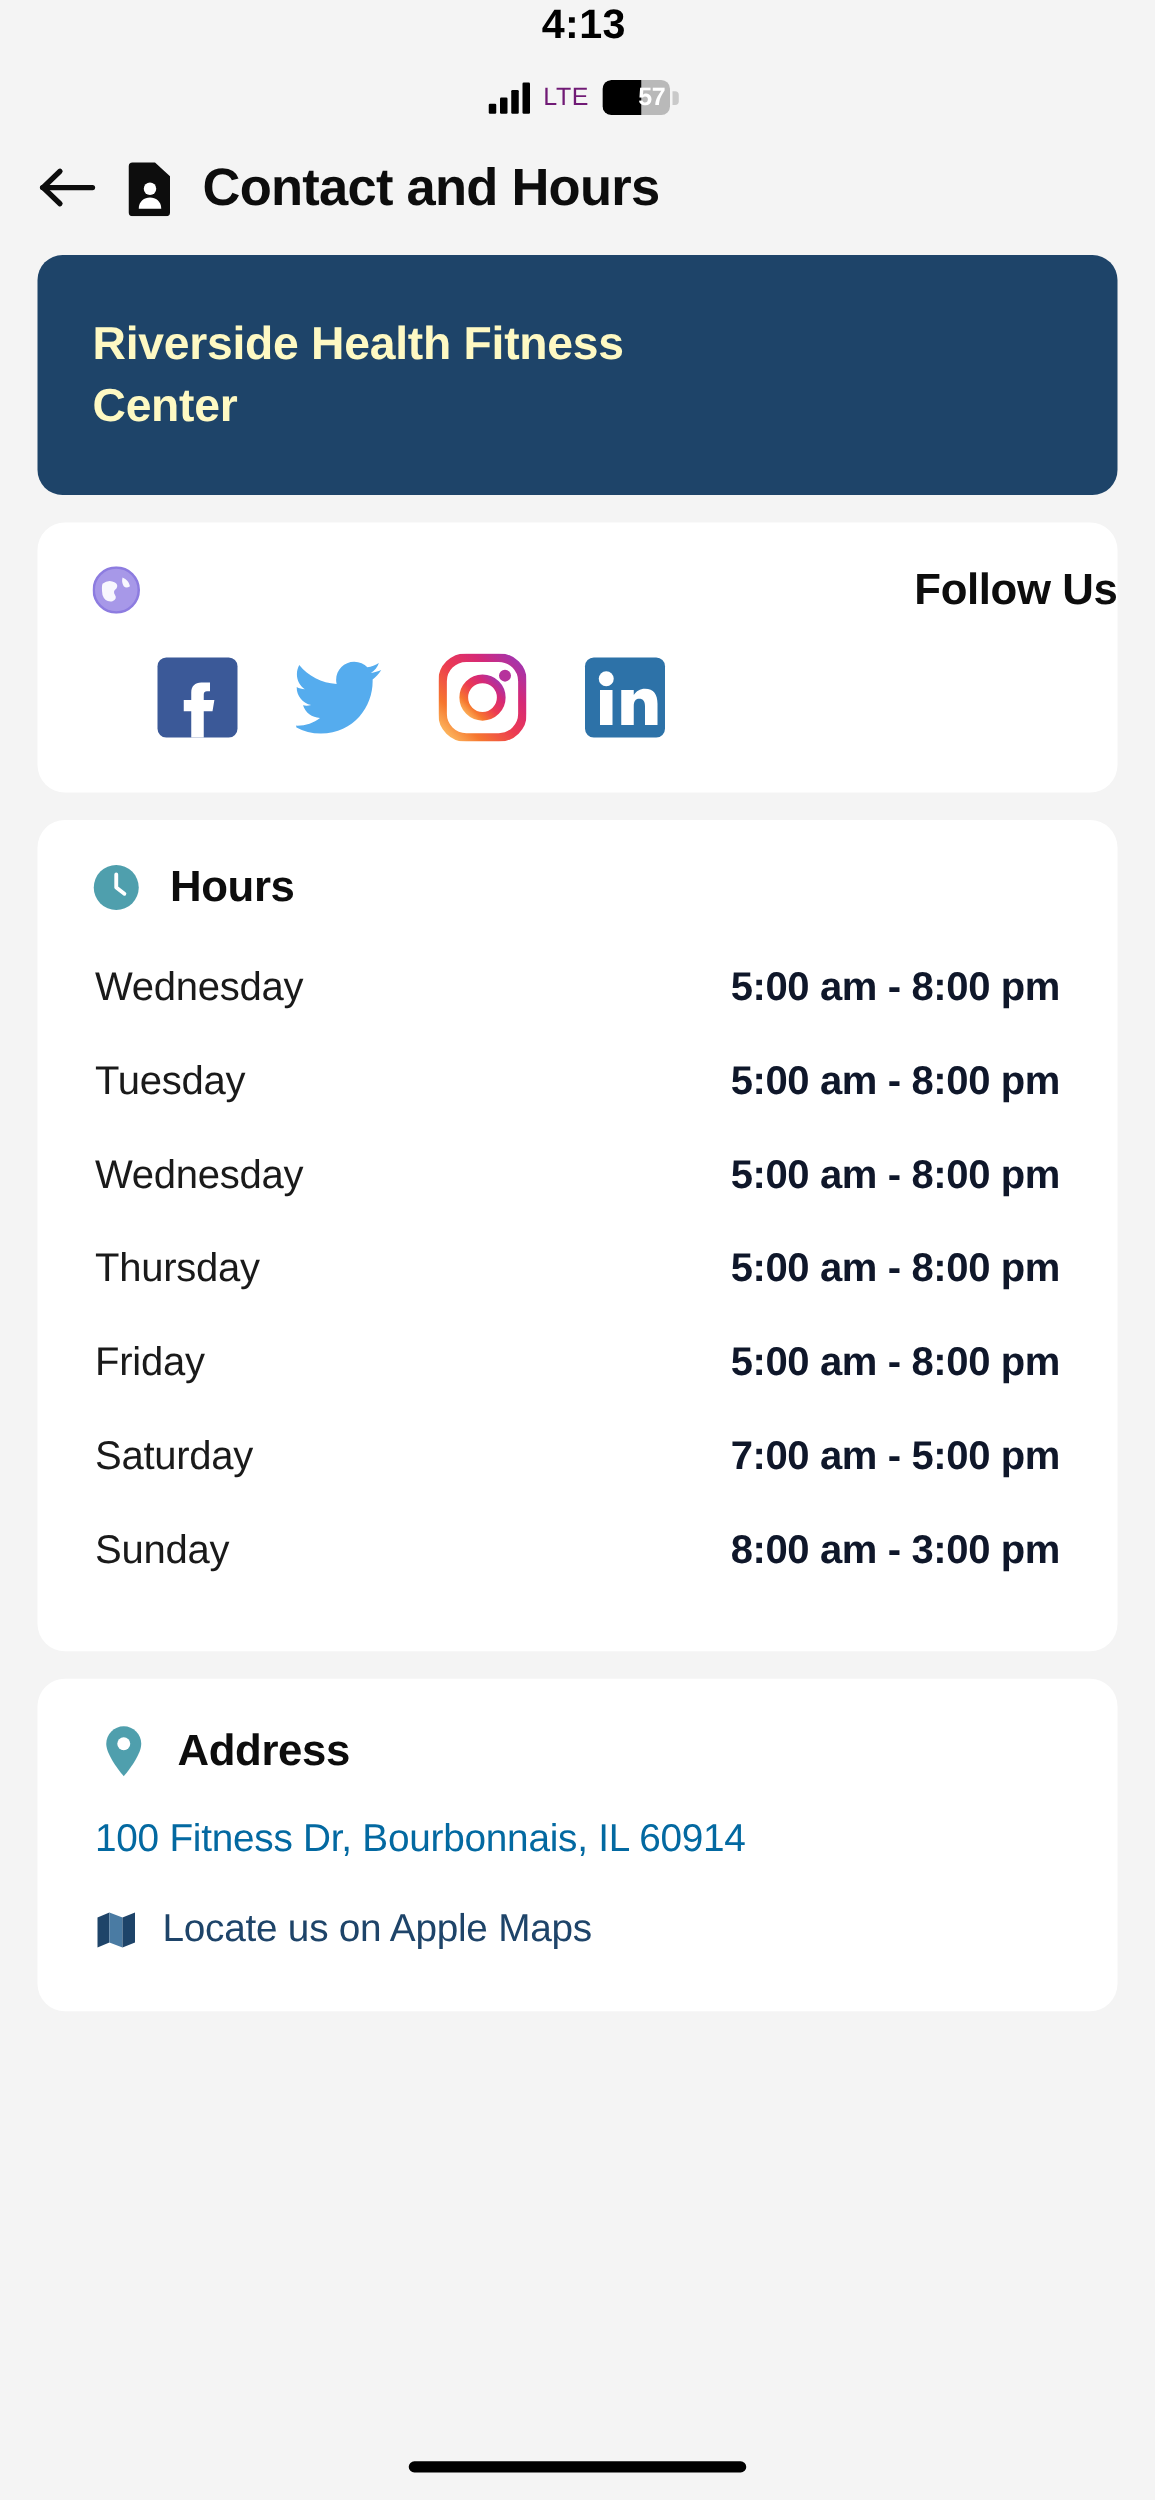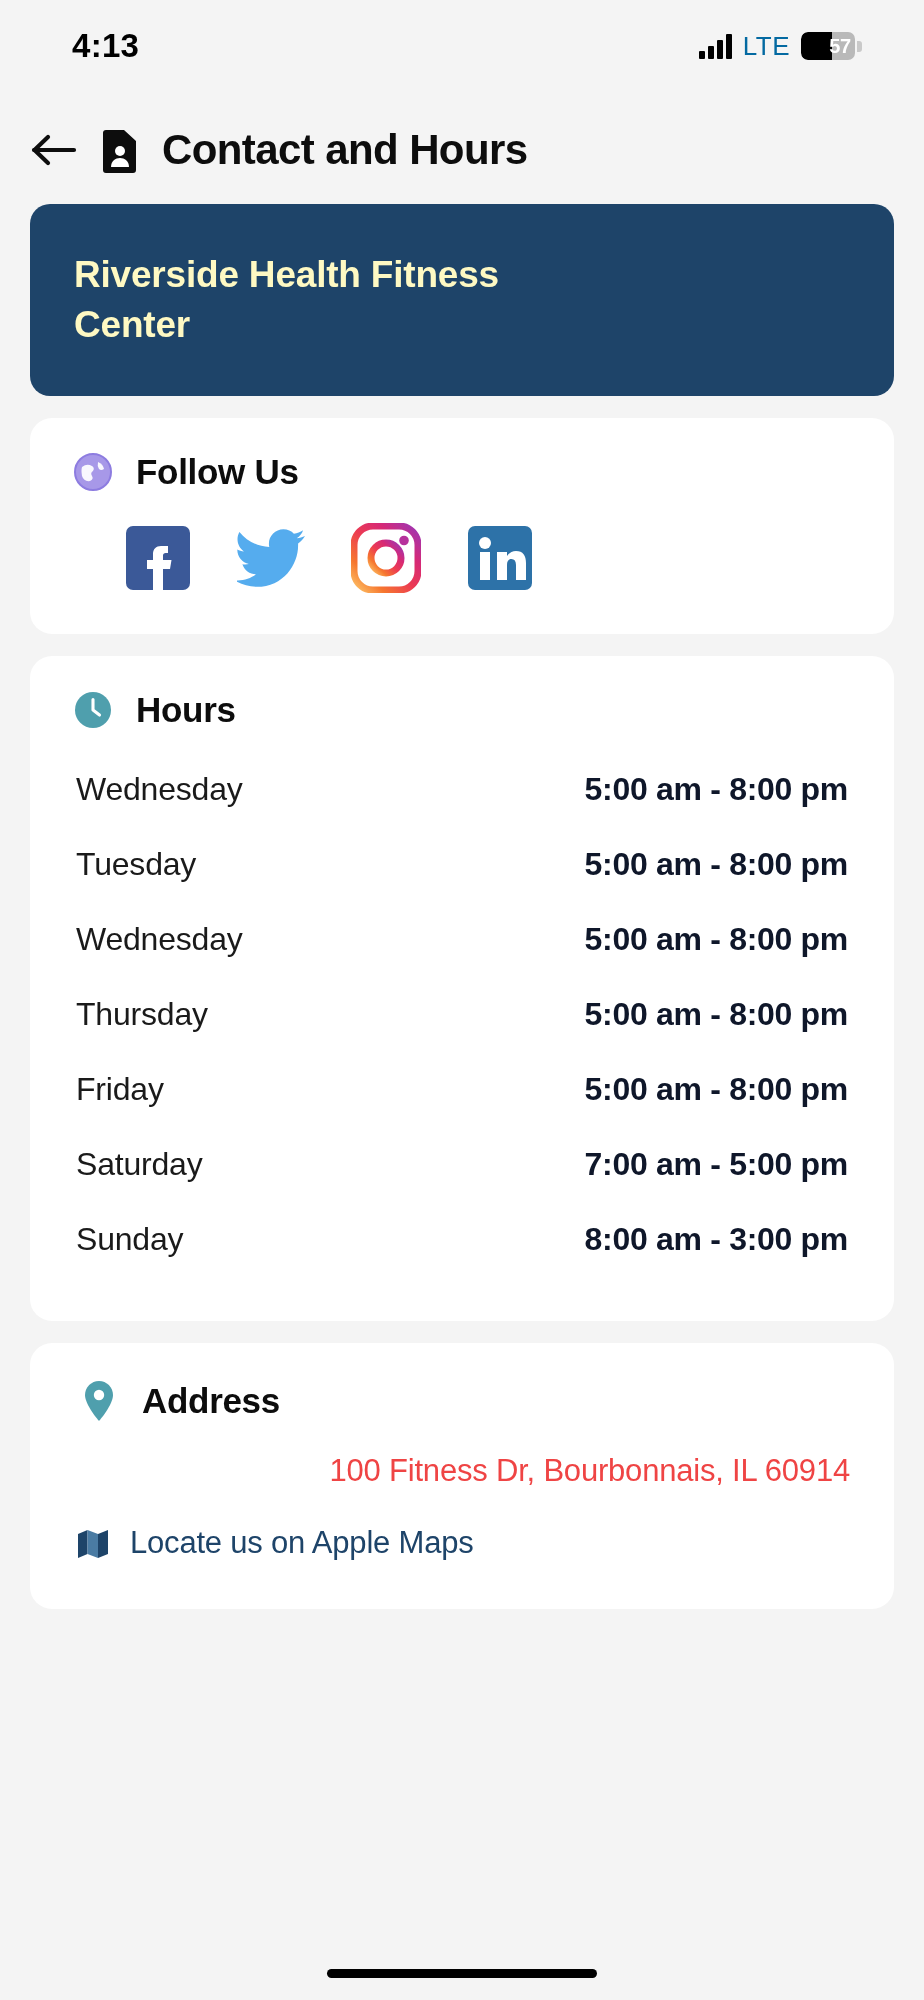--- a/index.html
+++ b/index.html
@@ -17,20 +17,21 @@
   }
 
   
   .statusbar {
     height: 92px;
     display: flex;
     align-items: center;
     justify-content: space-between;
     padding: 0 62px 0 72px;
     box-sizing: border-box;
+    flex-direction: column;
   }
   .status-time {
     font-size: 33px;
     font-weight: bold;
     color: #000;
     letter-spacing: 0.3px;
   }
   .status-right {
     display: flex;
     align-items: center;
@@ -46,23 +47,23 @@
     display: block;
     width: 6px;
     background: #000;
     border-radius: 1px;
   }
   .signal-bars i:nth-child(1) { height: 8px; }
   .signal-bars i:nth-child(2) { height: 13px; }
   .signal-bars i:nth-child(3) { height: 19px; }
   .signal-bars i:nth-child(4) { height: 25px; }
   .lte-label {
-    font-size: 26px;
+    font-size: 20px;
     font-weight: 500;
-    color: #0369a1;
+    color: #701a75;
     letter-spacing: 0.5px;
   }
   .battery {
     position: relative;
     width: 54px;
     height: 28px;
     border-radius: 7px;
     background: #b9b9b9;
     display: flex;
     align-items: center;
@@ -164,21 +165,21 @@
     height: 38px;
     border-radius: 50%;
     flex: none;
     display: flex;
     align-items: center;
     justify-content: center;
   }
 
   
   .follow-card { padding: 34px 0 40px 0; }
-  .follow-card .section-head { padding-left: 44px; }
+  .follow-card .section-head { padding-left: 44px; justify-content: space-between; }
   .social-row {
     display: flex;
     align-items: center;
     gap: 42px;
     padding: 30px 0 0 92px;
   }
   .social {
     width: 72px;
     height: 72px;
     flex: none;
@@ -209,25 +210,24 @@
     font-weight: bold;
     letter-spacing: -0.3px;
     white-space: nowrap;
   }
 
   
   .address-card { padding: 38px 0 48px 0; }
   .address-card .section-head { padding-left: 50px; }
   .address-text {
     font-size: 31px;
-    color: #ef4444;
+    color: #0369a1;
     padding: 30px 44px 0 46px;
     letter-spacing: -0.2px;
     line-height: 1.3;
-    text-align: right;
   }
   .maps-link-row {
     display: flex;
     align-items: flex-end;
     gap: 20px;
     padding: 34px 0 0 46px;
   }
   .maps-link {
     font-size: 31px;
     color: #1e4469;

